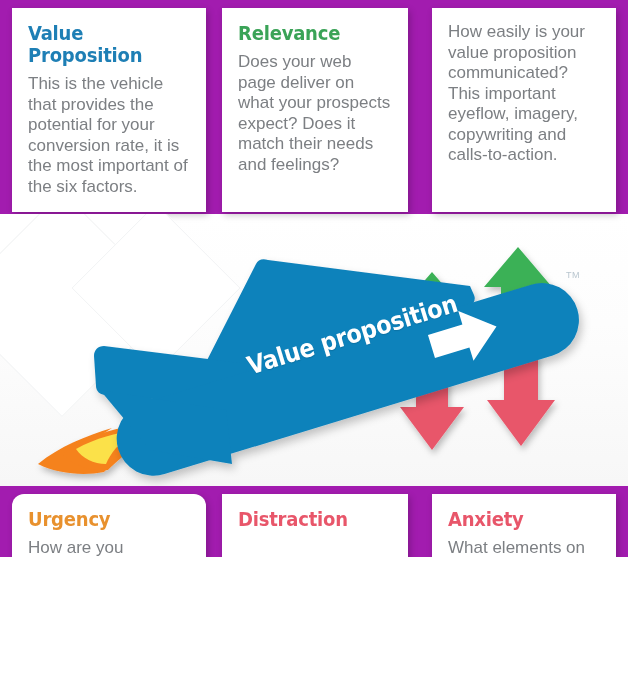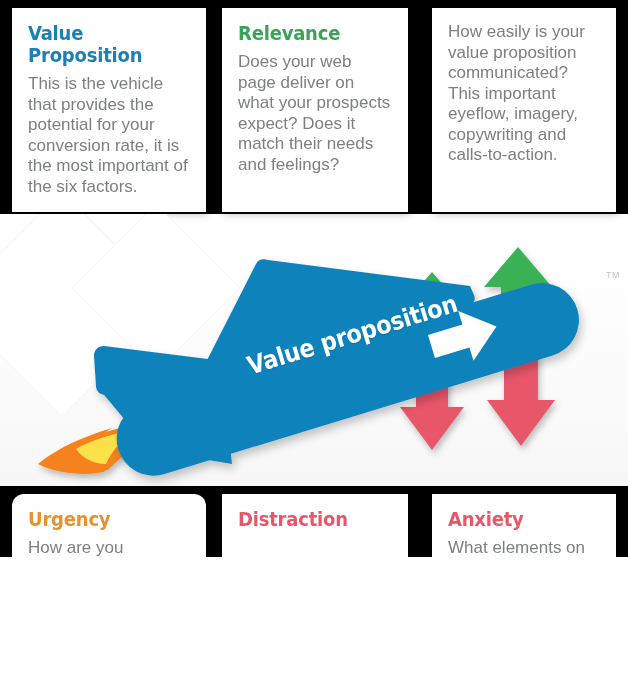--- a/index.html
+++ b/index.html
@@ -13,21 +13,21 @@
     overflow: hidden;
     font-family: "Liberation Sans", sans-serif;
     position: relative;
   }
 
   #stage {
     position: absolute;
     left: 0; top: 0;
     width: 628px;
     height: 557px;
-    background: #000000;
+    background: #a21caf;
     overflow: hidden;
     text-decoration: underline;
   }
 
   
   .bg-art {
     position: absolute;
     left: 0; top: 214px;
     width: 628px; height: 272px;
     background: #fbfbfb;
@@ -100,21 +100,20 @@
 
   .tm {
     position: absolute;
     left: 566px;
     top: 270px;
     font-size: 9px;
     font-family: "Liberation Sans", sans-serif;
     color: #b9c6cf;
     letter-spacing: 0.5px;
     z-index: 4;
-    margin-left: 40px;
   }
 
   .fuse-label {
     position: absolute;
     left: 248px;
     top: 352px;
     transform: rotate(-17deg);
     transform-origin: left center;
     color: #ffffff;
     font-family: "DejaVu Sans Condensed", "Liberation Sans Narrow", "Liberation Sans", sans-serif;

